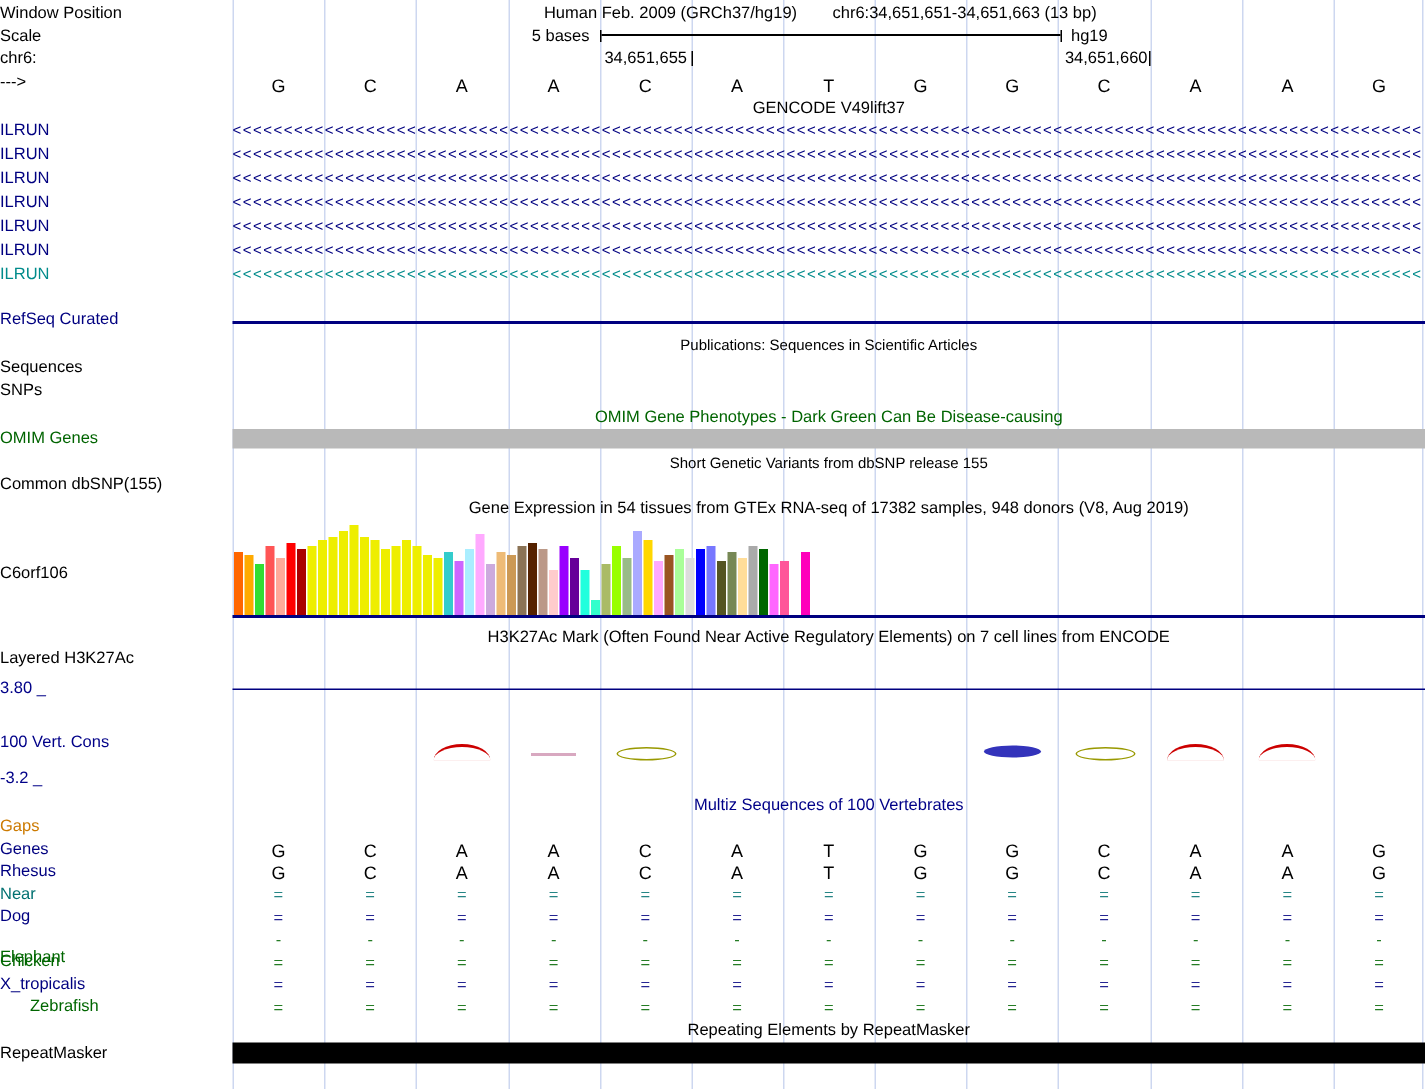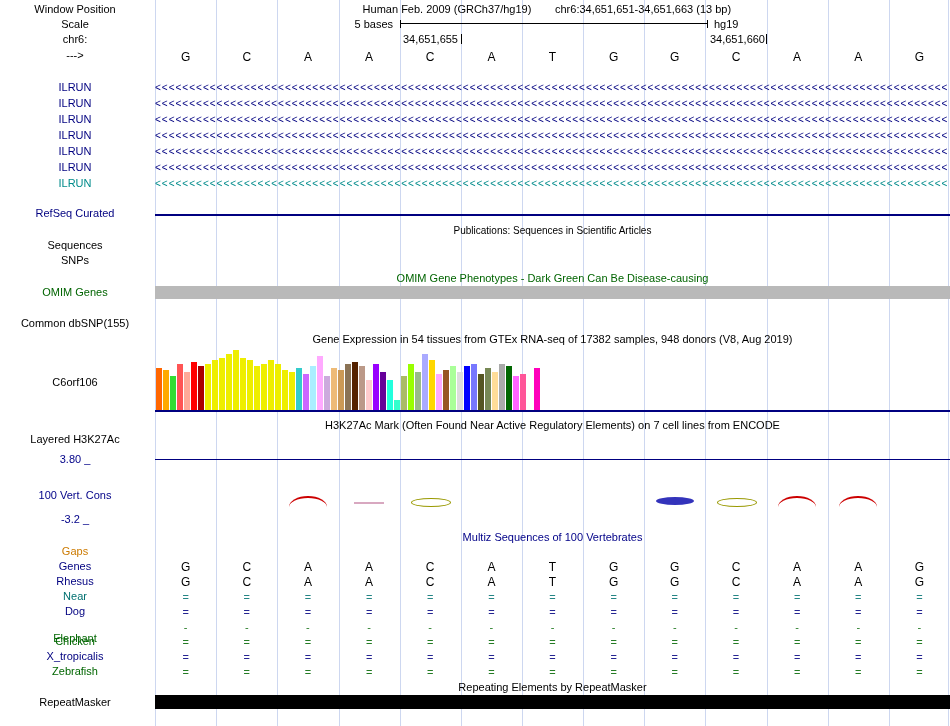--- a/index.html
+++ b/index.html
@@ -1,21 +1,21 @@
 <!DOCTYPE html>
 <html><head>
 <meta charset="utf-8">
 <style>
   html,body{margin:0;padding:0;background:#fff;}
   .browser{position:relative;width:950px;height:726px;overflow:hidden;background:#fff;
            font-family:"Liberation Sans",sans-serif;font-size:11px;line-height:13px;color:#000;}
   .layer{position:absolute;inset:0;}
   .gridline{position:absolute;top:0;bottom:0;width:1px;background:#cdd7f0;}
   .abs{position:absolute;white-space:nowrap;}
-  .side-label{position:absolute;left:0;width:150px;text-align:center;white-space:nowrap;height:13px;}
+  .side-label{position:absolute;left:0;width:150px;text-align:left;white-space:nowrap;height:13px;}
   .ctitle{position:absolute;left:155px;right:0;text-align:center;height:13px;}
   .small{font-size:10px;}
   .navy{color:#000080;}
   .blue{color:#000088;}
   .dgreen{color:#006400;}
   .hline{position:absolute;left:155px;right:0;}
   .tick{position:absolute;top:34px;width:1px;height:10px;background:#000;}
   .scalebar{position:absolute;left:400px;top:20px;width:306px;height:8px;
             border-left:1px solid #000;border-right:1px solid #000;
             background:linear-gradient(to bottom,transparent 3px,#000 3px,#000 4px,transparent 4px);}
@@ -81,20 +81,21 @@
       <div class="base-cell" style="left: 460.8px; width: 61.2px;">A</div>
       <div class="base-cell" style="left: 521.9px; width: 61.2px;">T</div>
       <div class="base-cell" style="left: 583.1px; width: 61.2px;">G</div>
       <div class="base-cell" style="left: 644.2px; width: 61.2px;">G</div>
       <div class="base-cell" style="left: 705.4px; width: 61.2px;">C</div>
       <div class="base-cell" style="left: 766.5px; width: 61.2px;">A</div>
       <div class="base-cell" style="left: 827.7px; width: 61.2px;">A</div>
       <div class="base-cell" style="left: 888.8px; width: 61.2px;">G</div>
     </div>
 
+  <div class="ctitle" style="top:66px">GENCODE V49lift37</div>
   <div class="layer">
       <div class="side-label" style="top: 81px; color: rgb(0, 0, 128);">ILRUN</div>
       <div class="arrow-line" style="top: 81px; color: rgb(0, 0, 128);">&lt;&lt;&lt;&lt;&lt;&lt;&lt;&lt;&lt;&lt;&lt;&lt;&lt;&lt;&lt;&lt;&lt;&lt;&lt;&lt;&lt;&lt;&lt;&lt;&lt;&lt;&lt;&lt;&lt;&lt;&lt;&lt;&lt;&lt;&lt;&lt;&lt;&lt;&lt;&lt;&lt;&lt;&lt;&lt;&lt;&lt;&lt;&lt;&lt;&lt;&lt;&lt;&lt;&lt;&lt;&lt;&lt;&lt;&lt;&lt;&lt;&lt;&lt;&lt;&lt;&lt;&lt;&lt;&lt;&lt;&lt;&lt;&lt;&lt;&lt;&lt;&lt;&lt;&lt;&lt;&lt;&lt;&lt;&lt;&lt;&lt;&lt;&lt;&lt;&lt;&lt;&lt;&lt;&lt;&lt;&lt;&lt;&lt;&lt;&lt;&lt;&lt;&lt;&lt;&lt;&lt;&lt;&lt;&lt;&lt;&lt;&lt;&lt;&lt;&lt;&lt;&lt;&lt;&lt;&lt;&lt;&lt;&lt;&lt;&lt;&lt;&lt;&lt;&lt;&lt;&lt;&lt;&lt;&lt;&lt;&lt;&lt;&lt;&lt;&lt;&lt;&lt;&lt;&lt;&lt;&lt;&lt;&lt;&lt;&lt;</div>
       <div class="side-label" style="top: 97px; color: rgb(0, 0, 128);">ILRUN</div>
       <div class="arrow-line" style="top: 97px; color: rgb(0, 0, 128);">&lt;&lt;&lt;&lt;&lt;&lt;&lt;&lt;&lt;&lt;&lt;&lt;&lt;&lt;&lt;&lt;&lt;&lt;&lt;&lt;&lt;&lt;&lt;&lt;&lt;&lt;&lt;&lt;&lt;&lt;&lt;&lt;&lt;&lt;&lt;&lt;&lt;&lt;&lt;&lt;&lt;&lt;&lt;&lt;&lt;&lt;&lt;&lt;&lt;&lt;&lt;&lt;&lt;&lt;&lt;&lt;&lt;&lt;&lt;&lt;&lt;&lt;&lt;&lt;&lt;&lt;&lt;&lt;&lt;&lt;&lt;&lt;&lt;&lt;&lt;&lt;&lt;&lt;&lt;&lt;&lt;&lt;&lt;&lt;&lt;&lt;&lt;&lt;&lt;&lt;&lt;&lt;&lt;&lt;&lt;&lt;&lt;&lt;&lt;&lt;&lt;&lt;&lt;&lt;&lt;&lt;&lt;&lt;&lt;&lt;&lt;&lt;&lt;&lt;&lt;&lt;&lt;&lt;&lt;&lt;&lt;&lt;&lt;&lt;&lt;&lt;&lt;&lt;&lt;&lt;&lt;&lt;&lt;&lt;&lt;&lt;&lt;&lt;&lt;&lt;&lt;&lt;&lt;&lt;&lt;&lt;&lt;&lt;&lt;&lt;</div>
       <div class="side-label" style="top: 113px; color: rgb(0, 0, 128);">ILRUN</div>
       <div class="arrow-line" style="top: 113px; color: rgb(0, 0, 128);">&lt;&lt;&lt;&lt;&lt;&lt;&lt;&lt;&lt;&lt;&lt;&lt;&lt;&lt;&lt;&lt;&lt;&lt;&lt;&lt;&lt;&lt;&lt;&lt;&lt;&lt;&lt;&lt;&lt;&lt;&lt;&lt;&lt;&lt;&lt;&lt;&lt;&lt;&lt;&lt;&lt;&lt;&lt;&lt;&lt;&lt;&lt;&lt;&lt;&lt;&lt;&lt;&lt;&lt;&lt;&lt;&lt;&lt;&lt;&lt;&lt;&lt;&lt;&lt;&lt;&lt;&lt;&lt;&lt;&lt;&lt;&lt;&lt;&lt;&lt;&lt;&lt;&lt;&lt;&lt;&lt;&lt;&lt;&lt;&lt;&lt;&lt;&lt;&lt;&lt;&lt;&lt;&lt;&lt;&lt;&lt;&lt;&lt;&lt;&lt;&lt;&lt;&lt;&lt;&lt;&lt;&lt;&lt;&lt;&lt;&lt;&lt;&lt;&lt;&lt;&lt;&lt;&lt;&lt;&lt;&lt;&lt;&lt;&lt;&lt;&lt;&lt;&lt;&lt;&lt;&lt;&lt;&lt;&lt;&lt;&lt;&lt;&lt;&lt;&lt;&lt;&lt;&lt;&lt;&lt;&lt;&lt;&lt;&lt;&lt;</div>
       <div class="side-label" style="top: 129px; color: rgb(0, 0, 128);">ILRUN</div>
       <div class="arrow-line" style="top: 129px; color: rgb(0, 0, 128);">&lt;&lt;&lt;&lt;&lt;&lt;&lt;&lt;&lt;&lt;&lt;&lt;&lt;&lt;&lt;&lt;&lt;&lt;&lt;&lt;&lt;&lt;&lt;&lt;&lt;&lt;&lt;&lt;&lt;&lt;&lt;&lt;&lt;&lt;&lt;&lt;&lt;&lt;&lt;&lt;&lt;&lt;&lt;&lt;&lt;&lt;&lt;&lt;&lt;&lt;&lt;&lt;&lt;&lt;&lt;&lt;&lt;&lt;&lt;&lt;&lt;&lt;&lt;&lt;&lt;&lt;&lt;&lt;&lt;&lt;&lt;&lt;&lt;&lt;&lt;&lt;&lt;&lt;&lt;&lt;&lt;&lt;&lt;&lt;&lt;&lt;&lt;&lt;&lt;&lt;&lt;&lt;&lt;&lt;&lt;&lt;&lt;&lt;&lt;&lt;&lt;&lt;&lt;&lt;&lt;&lt;&lt;&lt;&lt;&lt;&lt;&lt;&lt;&lt;&lt;&lt;&lt;&lt;&lt;&lt;&lt;&lt;&lt;&lt;&lt;&lt;&lt;&lt;&lt;&lt;&lt;&lt;&lt;&lt;&lt;&lt;&lt;&lt;&lt;&lt;&lt;&lt;&lt;&lt;&lt;&lt;&lt;&lt;&lt;&lt;</div>
       <div class="side-label" style="top: 145px; color: rgb(0, 0, 128);">ILRUN</div>
@@ -109,20 +110,21 @@
   <div class="hline" style="top:214px;height:2px;background:#000080"></div>
 
   <div class="ctitle small" style="top:224px">Publications: Sequences in Scientific Articles</div>
   <div class="side-label" style="top:239px">Sequences</div>
   <div class="side-label" style="top:254px">SNPs</div>
 
   <div class="ctitle dgreen" style="top:272px">OMIM Gene Phenotypes - Dark Green Can Be Disease-causing</div>
   <div class="hline" style="top:286px;height:13px;background:#b9b9b9"></div>
   <div class="side-label dgreen" style="top:286px">OMIM Genes</div>
 
+  <div class="ctitle small" style="top:303px">Short Genetic Variants from dbSNP release 155</div>
   <div class="side-label" style="top:317px">Common dbSNP(155)</div>
 
   <div class="ctitle" style="top:333px">Gene Expression in 54 tissues from GTEx RNA-seq of 17382 samples, 948 donors (V8, Aug 2019)</div>
   <div class="side-label" style="top:376px">C6orf106</div>
   <div class="gtex-bars">
       <div class="gtex-bar" style="height: 42px; background: rgb(255, 102, 0);"></div>
       <div class="gtex-bar" style="height: 40px; background: rgb(255, 170, 0);"></div>
       <div class="gtex-bar" style="height: 34px; background: rgb(51, 221, 51);"></div>
       <div class="gtex-bar" style="height: 46px; background: rgb(255, 85, 85);"></div>
       <div class="gtex-bar" style="height: 38px; background: rgb(255, 170, 153);"></div>
@@ -290,21 +292,21 @@
       <div class="mz-cell mz-sym" style="top: 650px; left: 338.5px; width: 61.2px; color: rgb(0, 0, 128);">=</div>
       <div class="mz-cell mz-sym" style="top: 650px; left: 399.6px; width: 61.2px; color: rgb(0, 0, 128);">=</div>
       <div class="mz-cell mz-sym" style="top: 650px; left: 460.8px; width: 61.2px; color: rgb(0, 0, 128);">=</div>
       <div class="mz-cell mz-sym" style="top: 650px; left: 521.9px; width: 61.2px; color: rgb(0, 0, 128);">=</div>
       <div class="mz-cell mz-sym" style="top: 650px; left: 583.1px; width: 61.2px; color: rgb(0, 0, 128);">=</div>
       <div class="mz-cell mz-sym" style="top: 650px; left: 644.2px; width: 61.2px; color: rgb(0, 0, 128);">=</div>
       <div class="mz-cell mz-sym" style="top: 650px; left: 705.4px; width: 61.2px; color: rgb(0, 0, 128);">=</div>
       <div class="mz-cell mz-sym" style="top: 650px; left: 766.5px; width: 61.2px; color: rgb(0, 0, 128);">=</div>
       <div class="mz-cell mz-sym" style="top: 650px; left: 827.7px; width: 61.2px; color: rgb(0, 0, 128);">=</div>
       <div class="mz-cell mz-sym" style="top: 650px; left: 888.8px; width: 61.2px; color: rgb(0, 0, 128);">=</div>
-      <div class="side-label" style="top: 665px; color: rgb(0, 102, 0);">Zebrafish</div>
+      <div class="side-label" style="top: 665px; color: rgb(0, 102, 0); padding-left: 20px;">Zebrafish</div>
       <div class="mz-cell mz-sym" style="top: 665px; left: 155px; width: 61.2px; color: rgb(0, 102, 0);">=</div>
       <div class="mz-cell mz-sym" style="top: 665px; left: 216.2px; width: 61.2px; color: rgb(0, 102, 0);">=</div>
       <div class="mz-cell mz-sym" style="top: 665px; left: 277.3px; width: 61.2px; color: rgb(0, 102, 0);">=</div>
       <div class="mz-cell mz-sym" style="top: 665px; left: 338.5px; width: 61.2px; color: rgb(0, 102, 0);">=</div>
       <div class="mz-cell mz-sym" style="top: 665px; left: 399.6px; width: 61.2px; color: rgb(0, 102, 0);">=</div>
       <div class="mz-cell mz-sym" style="top: 665px; left: 460.8px; width: 61.2px; color: rgb(0, 102, 0);">=</div>
       <div class="mz-cell mz-sym" style="top: 665px; left: 521.9px; width: 61.2px; color: rgb(0, 102, 0);">=</div>
       <div class="mz-cell mz-sym" style="top: 665px; left: 583.1px; width: 61.2px; color: rgb(0, 102, 0);">=</div>
       <div class="mz-cell mz-sym" style="top: 665px; left: 644.2px; width: 61.2px; color: rgb(0, 102, 0);">=</div>
       <div class="mz-cell mz-sym" style="top: 665px; left: 705.4px; width: 61.2px; color: rgb(0, 102, 0);">=</div>

